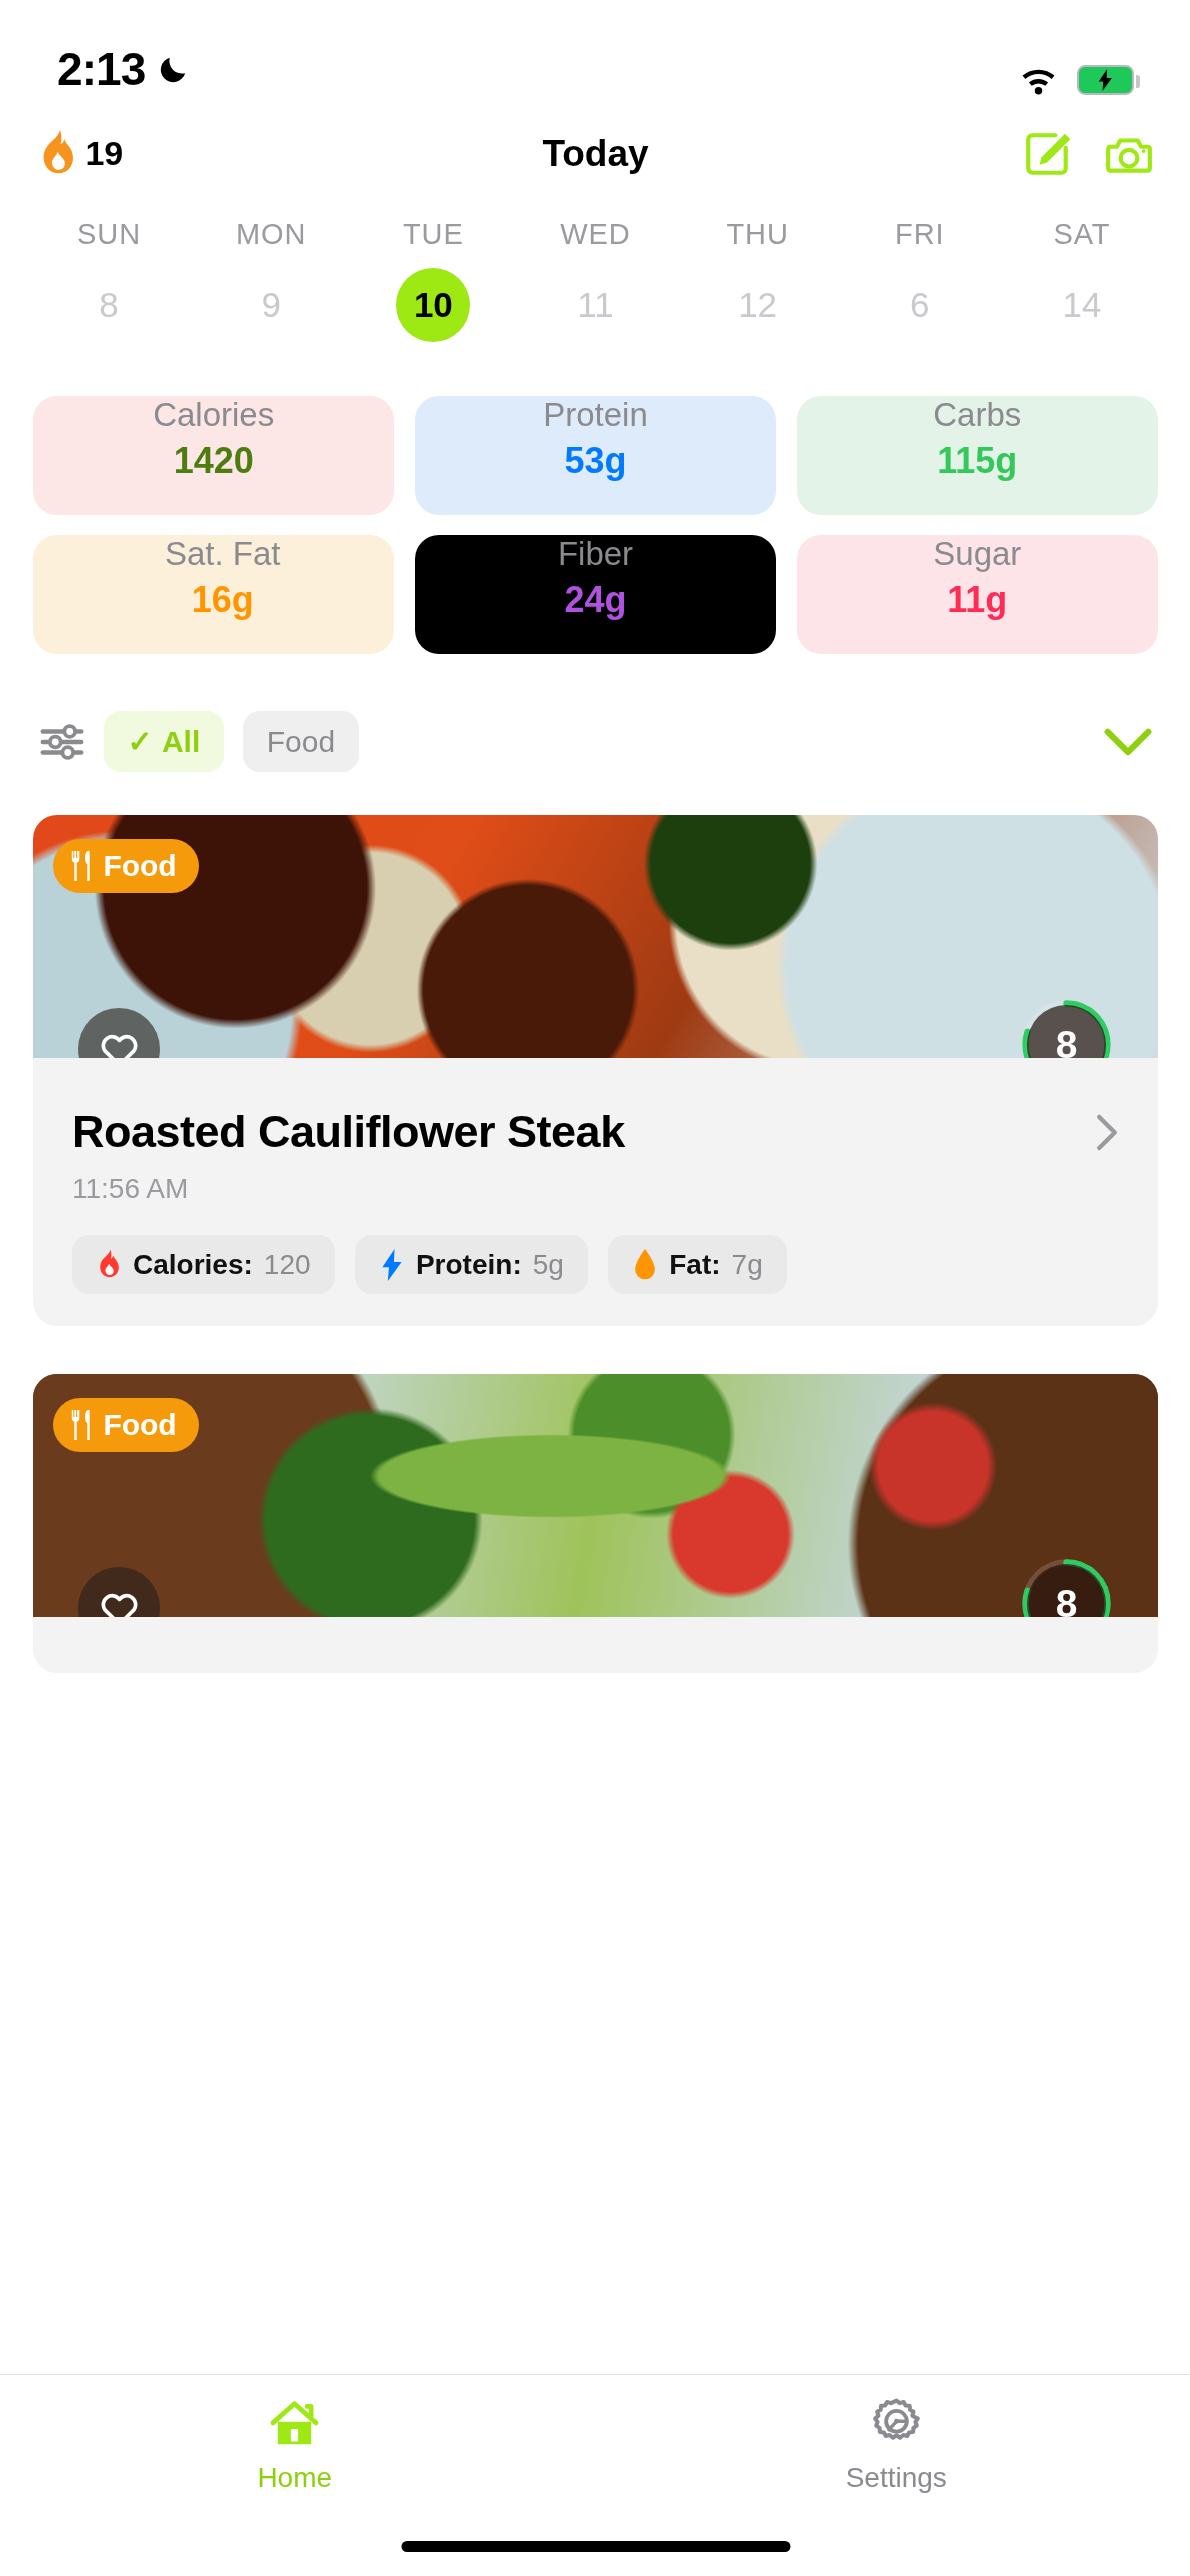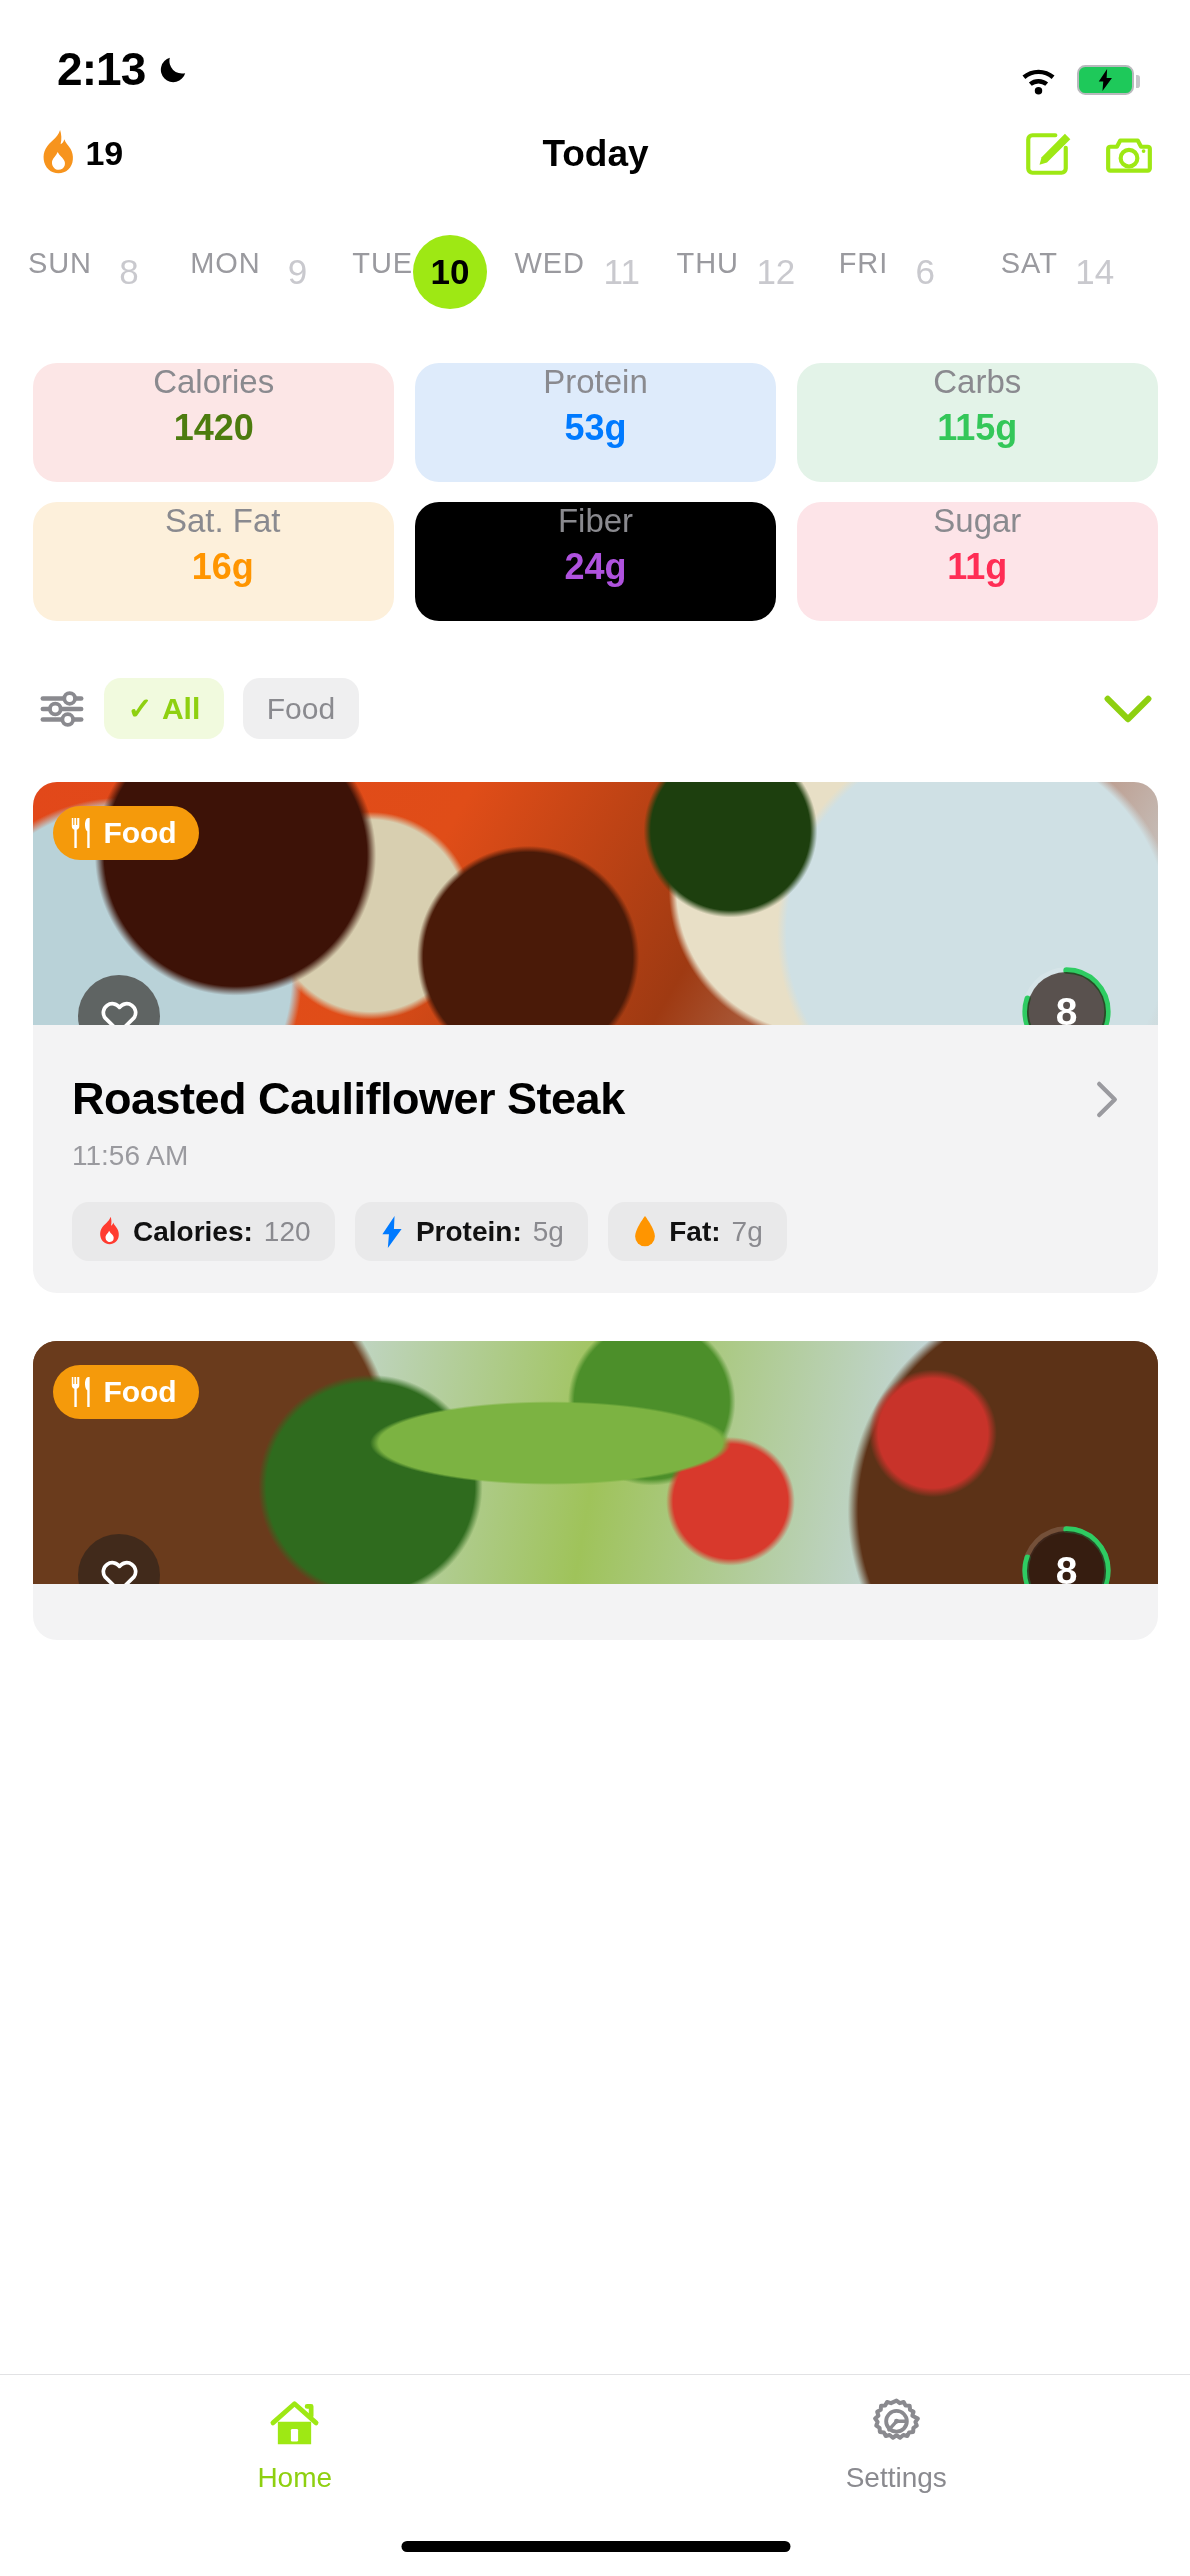--- a/index.html
+++ b/index.html
@@ -30,21 +30,21 @@
   .header { height:89px; display:flex; align-items:center; padding:0 37px; position:relative;gap:16px; }
   .streak { display:flex; align-items:center; gap:7.4px; }
   .flame-icon { width:41px; height:48px; display:block; }
   .streak-count { font-size:34px; font-weight:700; }
   .header-title { position:absolute; left:0; right:0; text-align:center; font-size:37px; font-weight:700; pointer-events:none; }
   .header-actions { margin-left:auto; display:flex; align-items:center; gap:32px; }
   .hdr-icon { width:50px; height:50px; display:block; }
 
   
   .weekstrip { display:flex; padding:20.4px 28px 0 28px; }
-  .day { flex:1; display:flex; flex-direction:row; align-items:center; }
+  .day { flex:1; display:flex; flex-direction:column; align-items:center; }
   .day-name { font-size:29px; color:#9a9a9f; letter-spacing:0.9px; font-weight:400; }
   .day-num-wrap { margin-top:16.7px; width:74px; height:74px; display:flex; align-items:center; justify-content:center; border-radius:50%; }
   .day-num { font-size:35px; color:#c9c9ce; font-weight:400; }
   .day.selected .day-num-wrap { background:#9EE814; }
   .day.selected .day-num { color:#000; font-weight:600; }
 
   
   .macro-grid { display:grid; grid-template-columns:repeat(3,1fr); gap:20.4px; padding:54px 33px 0 33px; }
   .macro-card { border-radius:24px; height:119px; display:flex; flex-direction:column; align-items:center; justify-content:flex-start; gap:5.6px; }
   .macro-label { font-size:33px; color:#8a8a8f; font-weight:400; }

